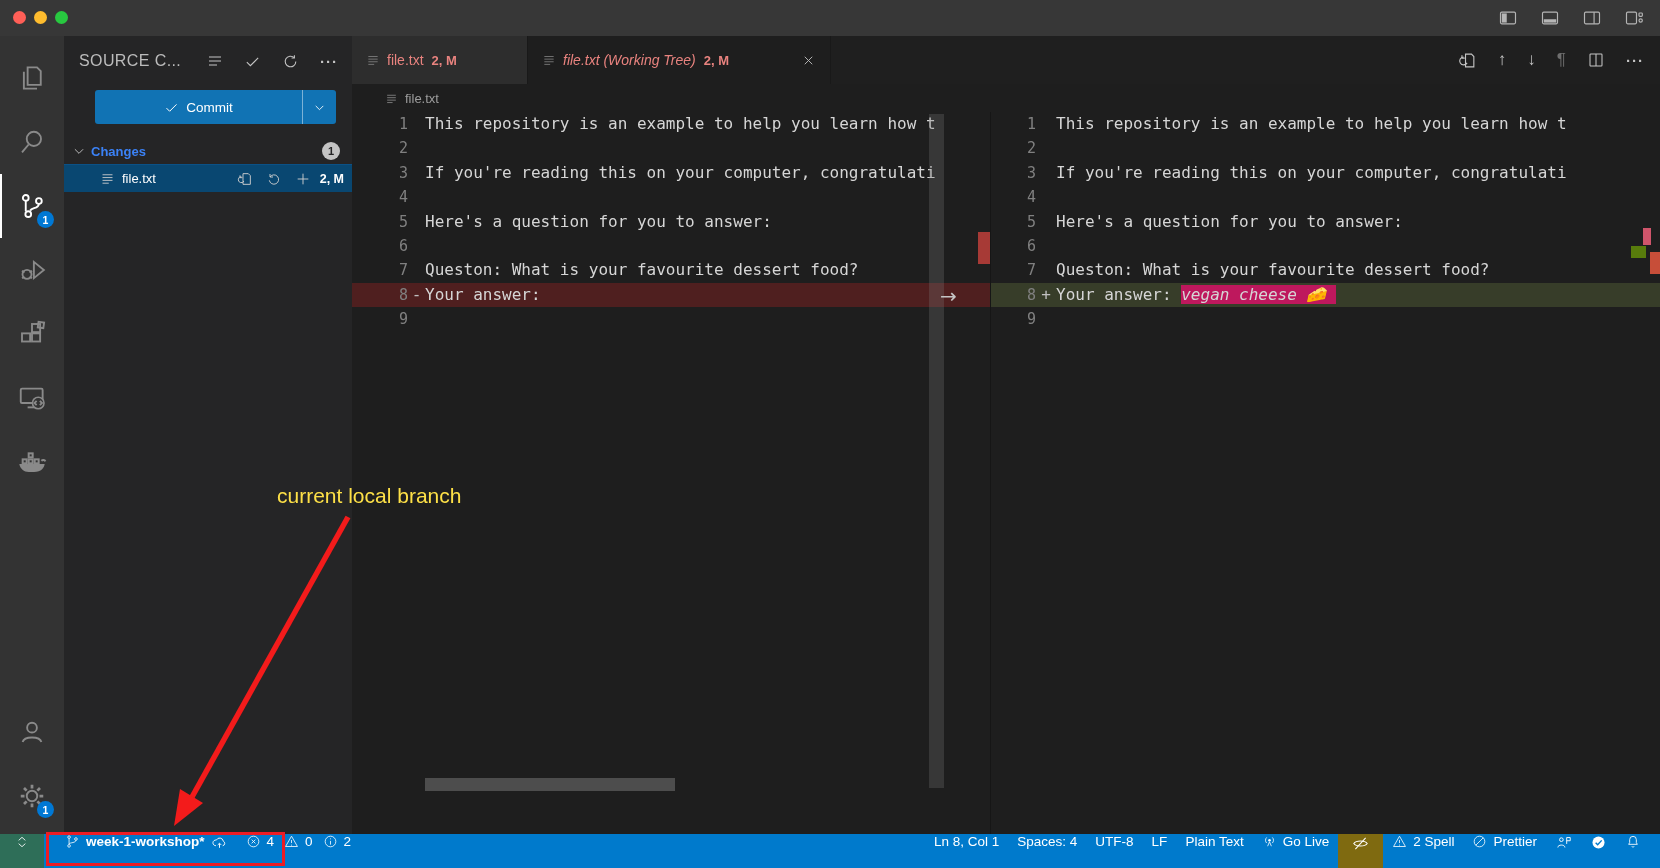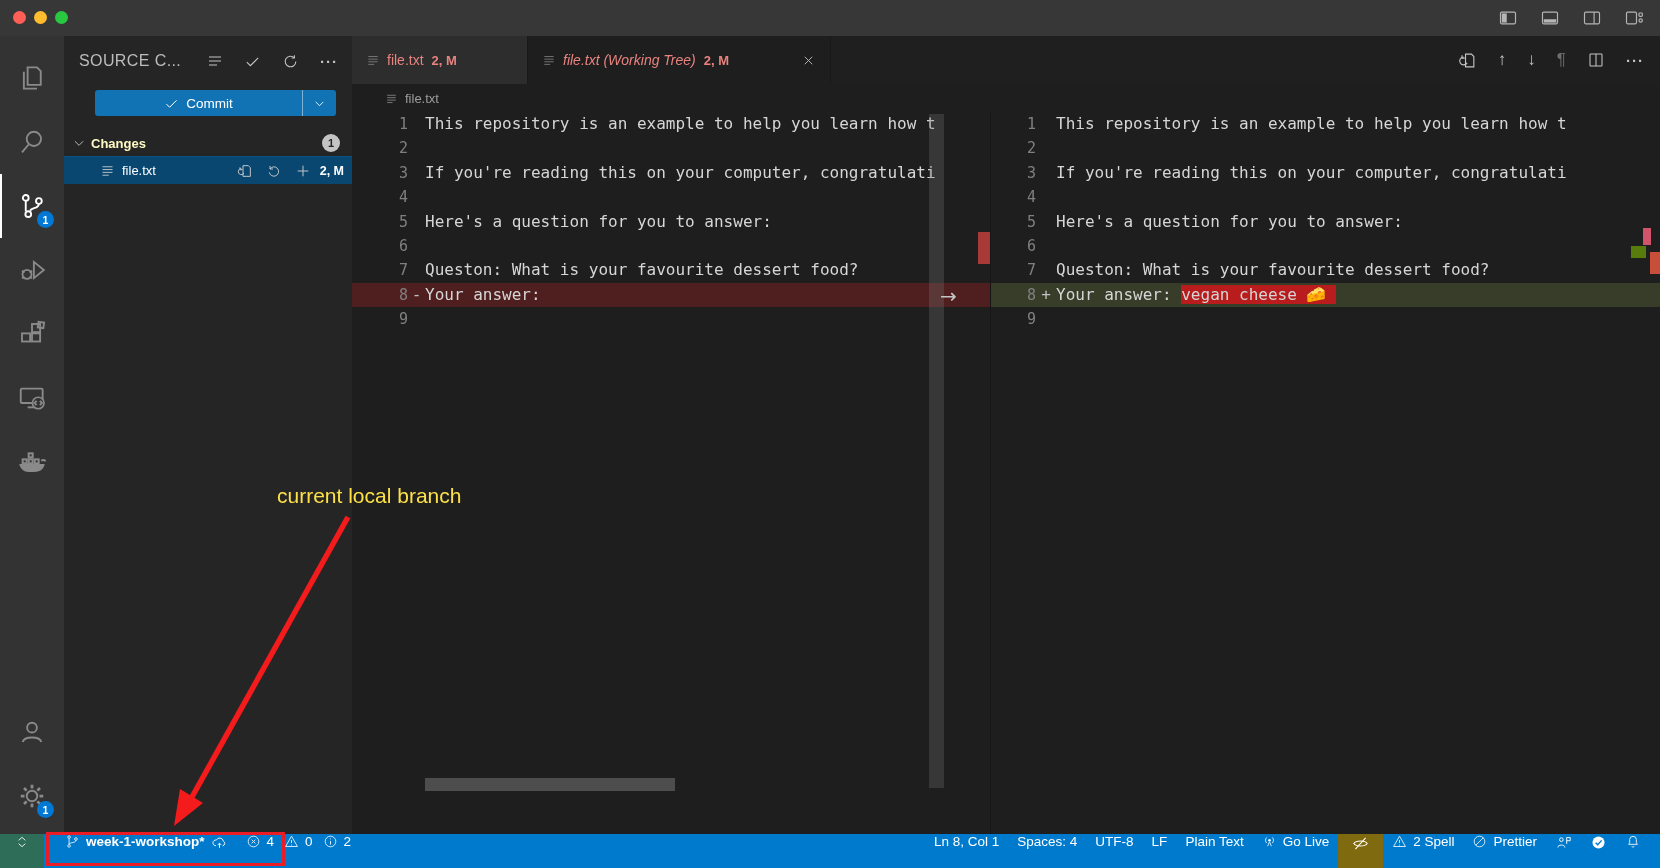--- a/index.html
+++ b/index.html
@@ -32,29 +32,29 @@
   .sidebar { position:absolute; left:64px; top:36px; width:288px; height:798px; background:#252526; }
   .sc-header { display:flex; align-items:center; padding:16px 14px 8px 15px; }
   .sc-title { font-size:16px; letter-spacing:.4px; color:#bcbcbc; }
   .sc-header-icons { margin-left:auto; display:flex; gap:21px; align-items:center; }
   .sc-header-icons svg { stroke:#c5c5c5; fill:none; stroke-width:1.5; }
   .more-glyph { color:#c5c5c5; font-size:15px; font-weight:bold; letter-spacing:1px; }
   .msg-input { display:block; margin:8px 16px 0 31px; width:241px; height:34px; background:#313136;
     border:1.5px solid #007fd4; border-radius:3px; color:#d0d0d0; font-size:13.5px; padding:0 10px;
     font-family:"Liberation Sans",sans-serif; }
   .msg-input::placeholder { color:#989898; }
-  .commit-btn { margin:12px 16px 0 31px; width:241px; height:26px; background:#1173b4; border-radius:3px;
+  .commit-btn { margin:12px 16px 0 31px; width:241px; height:34px; background:#1173b4; border-radius:3px;
     display:flex; align-items:center; color:#fff; font-size:13.5px; cursor:pointer; }
   .commit-main { flex:1; display:flex; align-items:center; justify-content:center; gap:7px; }
   .commit-btn svg { stroke:#fff; fill:none; stroke-width:1.6; }
   .commit-drop { width:34px; height:100%; border-left:1px solid rgba(255,255,255,.45);
     display:flex; align-items:center; justify-content:center; }
   .changes-row { margin-top:14px; height:26px; display:flex; align-items:center; padding:0 12px 0 8px; }
   .changes-row svg { stroke:#cccccc; fill:none; stroke-width:1.5; }
-  .changes-label { font-size:13px; color:#fef9c3; margin-left:5px; font-weight:600; }
+  .changes-label { font-size:13px; color:#3b82f6; margin-left:5px; font-weight:600; }
   .count-badge { margin-left:auto; min-width:18px; height:18px; border-radius:9px; background:#c4c4c4;
     color:#252526; font-size:11px; font-weight:bold; display:flex; align-items:center; justify-content:center; }
   .file-row { height:28px; background:#094771; display:flex; align-items:center; padding:0 8px 0 36px;
     border-top:1px solid #0b5186; }
   .file-row svg { stroke:#cfcfcf; fill:none; stroke-width:1.4; }
   .file-name { font-size:13px; color:#ffffff; margin-left:7px; }
   .file-actions { margin-left:auto; display:flex; gap:13px; align-items:center; }
   .file-status { font-size:12.5px; font-weight:bold; color:#ffffff; margin-left:9px; }
 
   
@@ -81,21 +81,21 @@
   .pane.left { left:0; width:638px; }
   .pane.right { left:638px; width:670px; border-left:1px solid #161616; }
   .dline { height:24.4px; line-height:24.4px; display:flex; font-family:"DejaVu Sans Mono", monospace; font-size:16px; }
   .gut { color:#808080; text-align:right; flex:none; font-size:15px; }
   .pane.left .gut { width:56px; } .pane.right .gut { width:45px; }
   .mark { flex:none; color:#c0c0c0; text-align:center; }
   .pane.left .mark { width:17px; } .pane.right .mark { width:20px; }
   .code { flex:1; white-space:pre; overflow:hidden; color:#d6d6d6; }
   .dline.del { background:#4f1f1f; }
   .dline.add { background:#373d29; }
-  .ins { background:#b91c1c; }
+  .ins { background:#be185d;font-style:italic; }
   .sq { text-decoration-style:wavy; text-decoration-color:#f14c4c;
         text-decoration-thickness:1.5px; text-underline-offset:4px; }
   .vscroll { position:absolute; left:577px; top:2px; bottom:46px; width:15px; background:rgba(121,121,121,.28); }
   .ovr-del { position:absolute; left:626px; top:120px; width:12px; height:32px; background:#a73a36; }
   .hscroll { position:absolute; left:73px; bottom:43px; width:250px; height:13px; background:#4d4d4d; }
   .revert-widget { position:absolute; left:588px; top:172px; font-size:20px; color:#c5c5c5;
     font-family:"DejaVu Sans", sans-serif; }
   .ruler-mark { position:absolute; }
   .rm1 { right:9px; top:116px; width:8px; height:17px; background:#d0556b; }
   .rm2 { right:14px; top:134px; width:15px; height:12px; background:#587c0c; }

